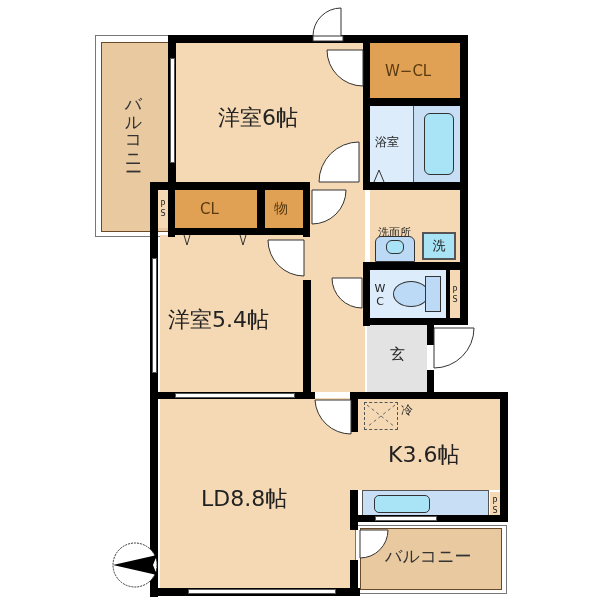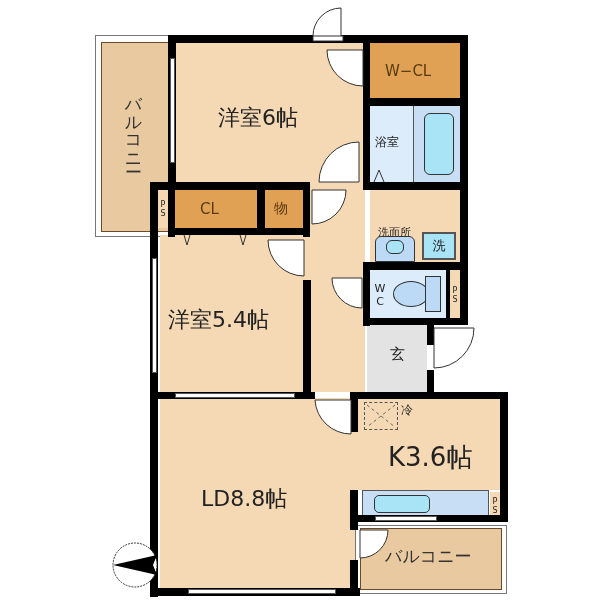--- a/index.html
+++ b/index.html
@@ -71,21 +71,21 @@
   </svg>
 <div class="label" style="left:401px;top:402px;font-size:12px;">冷</div>
 
 <div class="balcony-outer" style="left:355px;top:525px;width:150px;height:67px;"></div>
 <div class="balcony" style="left:360px;top:528px;width:140px;height:60px;"></div>
 <div class="label" style="left:385px;top:545px;font-size:17px;color:#333;">バルコニー</div>
 
 <div class="label" style="left:218px;top:103px;font-size:22px;">洋室6帖</div>
 <div class="label" style="left:168px;top:305px;font-size:22px;">洋室5.4帖</div>
 <div class="label" style="left:201px;top:484px;font-size:22px;">LD8.8帖</div>
-<div class="label" style="left:388px;top:440px;font-size:26px;">K3.6帖</div>
+<div class="label" style="left:388px;top:440px;font-size:22px;">K3.6帖</div>
 
 <div>
 
   <div class="wall" style="left:168px;top:35px;width:300px;height:8px;"></div>
 
   <div class="wall" style="left:168px;top:35px;width:8px;height:155px;"></div>
 
   <div class="wall" style="left:460px;top:35px;width:8px;height:290px;"></div>
 
   <div class="wall" style="left:363px;top:35px;width:7px;height:155px;"></div>

